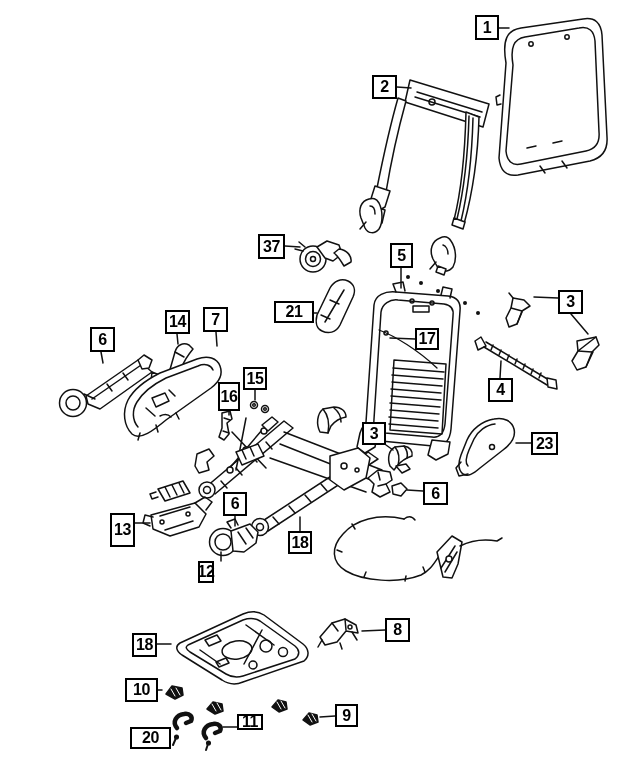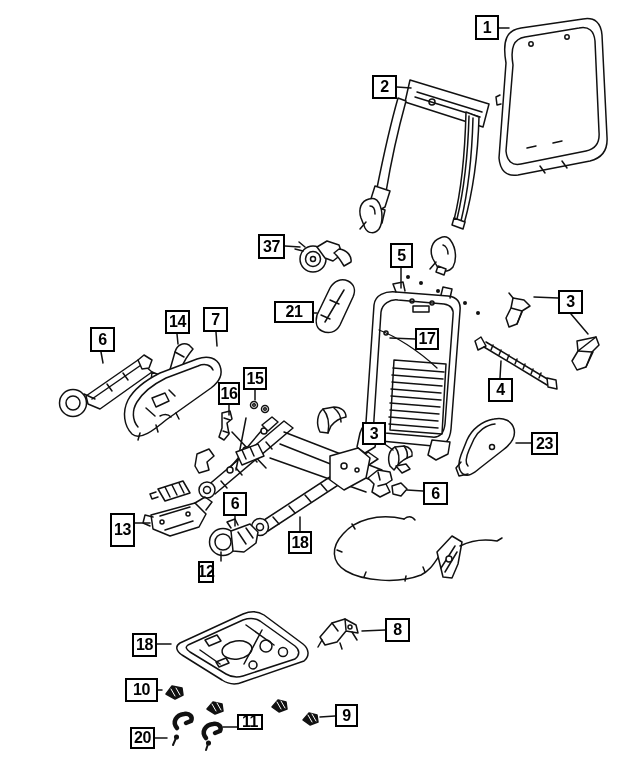--- a/index.html
+++ b/index.html
@@ -290,28 +290,28 @@
   <div class="callout" style="left:258px;top:234px;width:27px;height:25px">37</div>
   <div class="callout" style="left:390px;top:243px;width:23px;height:25px">5</div>
   <div class="callout" style="left:274px;top:301px;width:40px;height:22px">21</div>
   <div class="callout" style="left:415px;top:328px;width:24px;height:22px">17</div>
   <div class="callout" style="left:558px;top:290px;width:25px;height:24px">3</div>
   <div class="callout" style="left:488px;top:378px;width:25px;height:24px">4</div>
   <div class="callout" style="left:531px;top:432px;width:27px;height:23px">23</div>
   <div class="callout" style="left:90px;top:327px;width:25px;height:25px">6</div>
   <div class="callout" style="left:165px;top:310px;width:25px;height:24px">14</div>
   <div class="callout" style="left:203px;top:307px;width:25px;height:25px">7</div>
-  <div class="callout" style="left:218px;top:382px;width:22px;height:23px">16</div>
+  <div class="callout" style="left:218px;top:382px;width:22px;height:29px">16</div>
   <div class="callout" style="left:243px;top:367px;width:24px;height:23px">15</div>
   <div class="callout" style="left:362px;top:422px;width:24px;height:23px">3</div>
   <div class="callout" style="left:223px;top:492px;width:24px;height:24px">6</div>
   <div class="callout" style="left:423px;top:482px;width:25px;height:23px">6</div>
   <div class="callout" style="left:110px;top:513px;width:25px;height:34px">13</div>
   <div class="callout" style="left:198px;top:561px;width:16px;height:22px">12</div>
   <div class="callout" style="left:288px;top:531px;width:24px;height:23px">18</div>
   <div class="callout" style="left:132px;top:633px;width:25px;height:24px">18</div>
   <div class="callout" style="left:385px;top:618px;width:25px;height:24px">8</div>
   <div class="callout" style="left:125px;top:678px;width:33px;height:24px">10</div>
   <div class="callout" style="left:335px;top:704px;width:23px;height:23px">9</div>
   <div class="callout" style="left:237px;top:714px;width:26px;height:16px">11</div>
-  <div class="callout" style="left:130px;top:727px;width:25px;height:22px">20</div>
+  <div class="callout" style="left:130px;top:727px;width:41px;height:22px">20</div>
 
 </div>
 
 </body></html>

